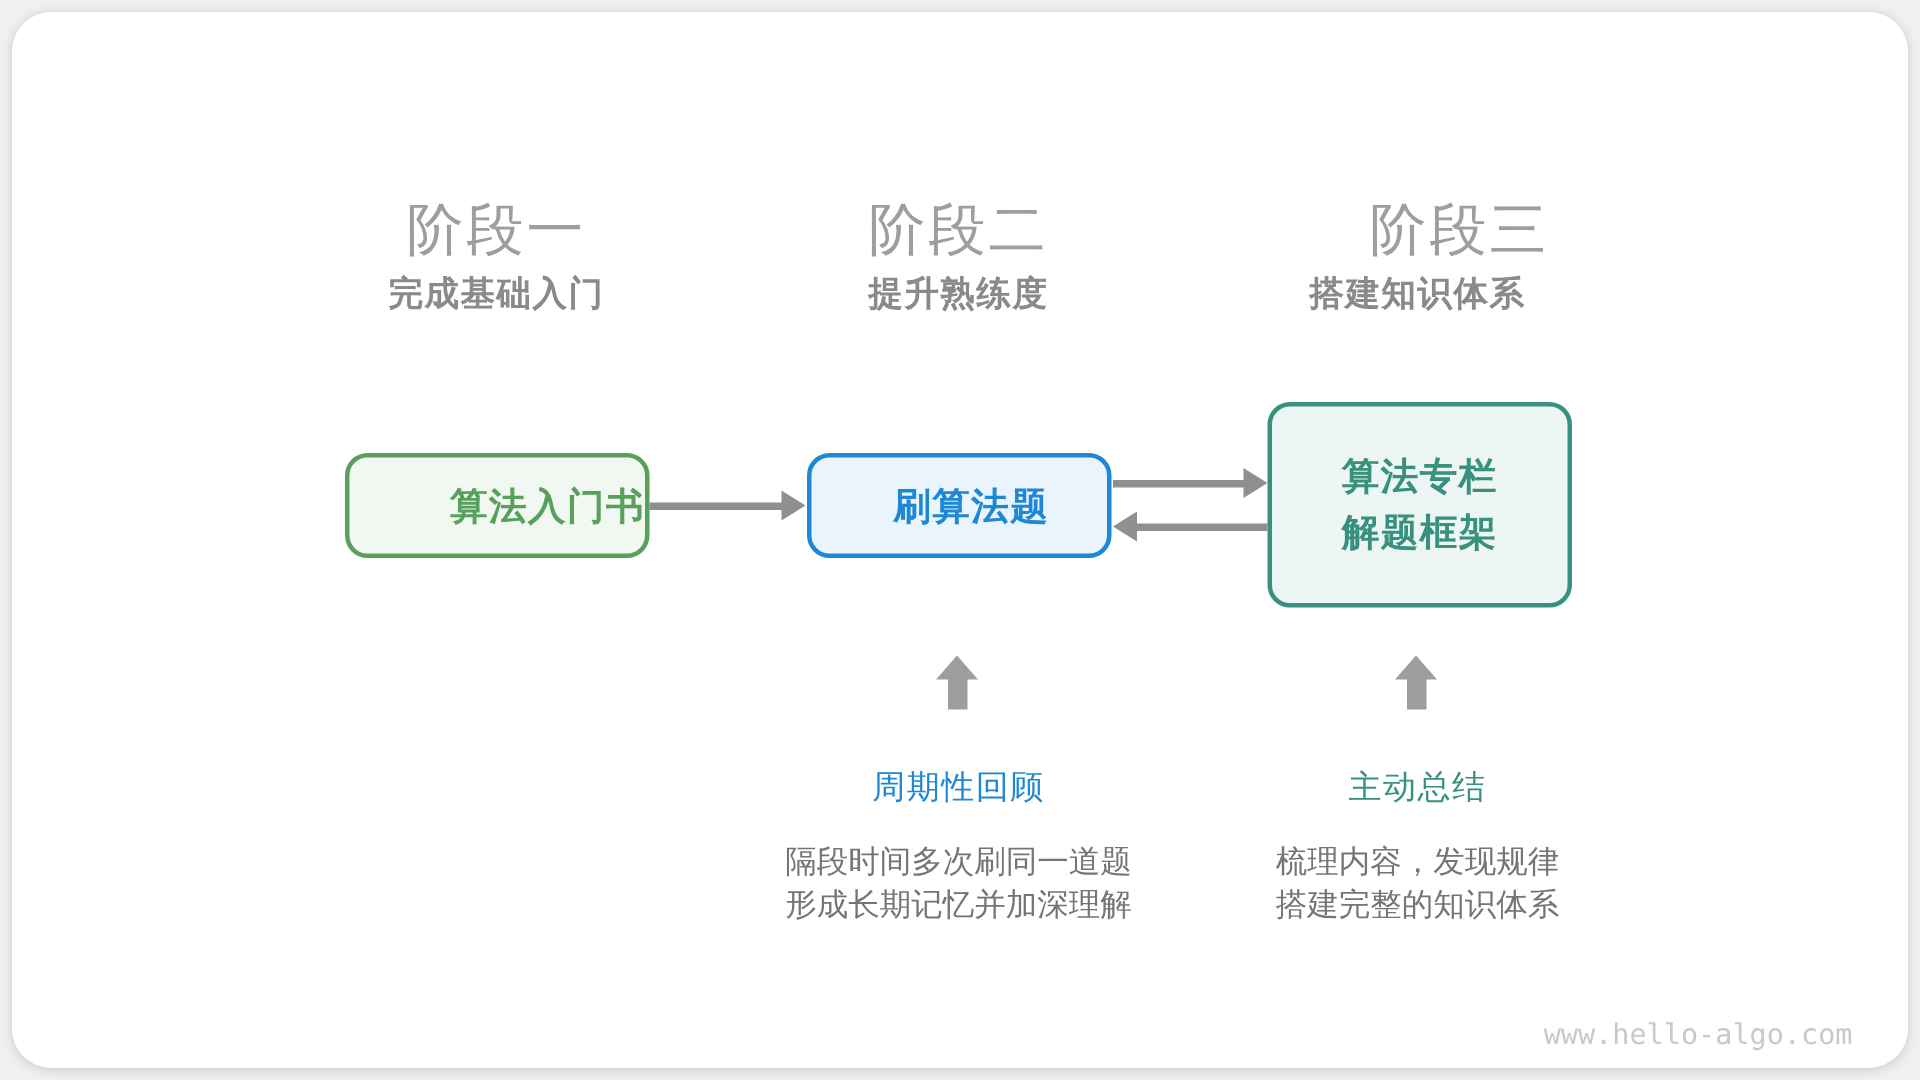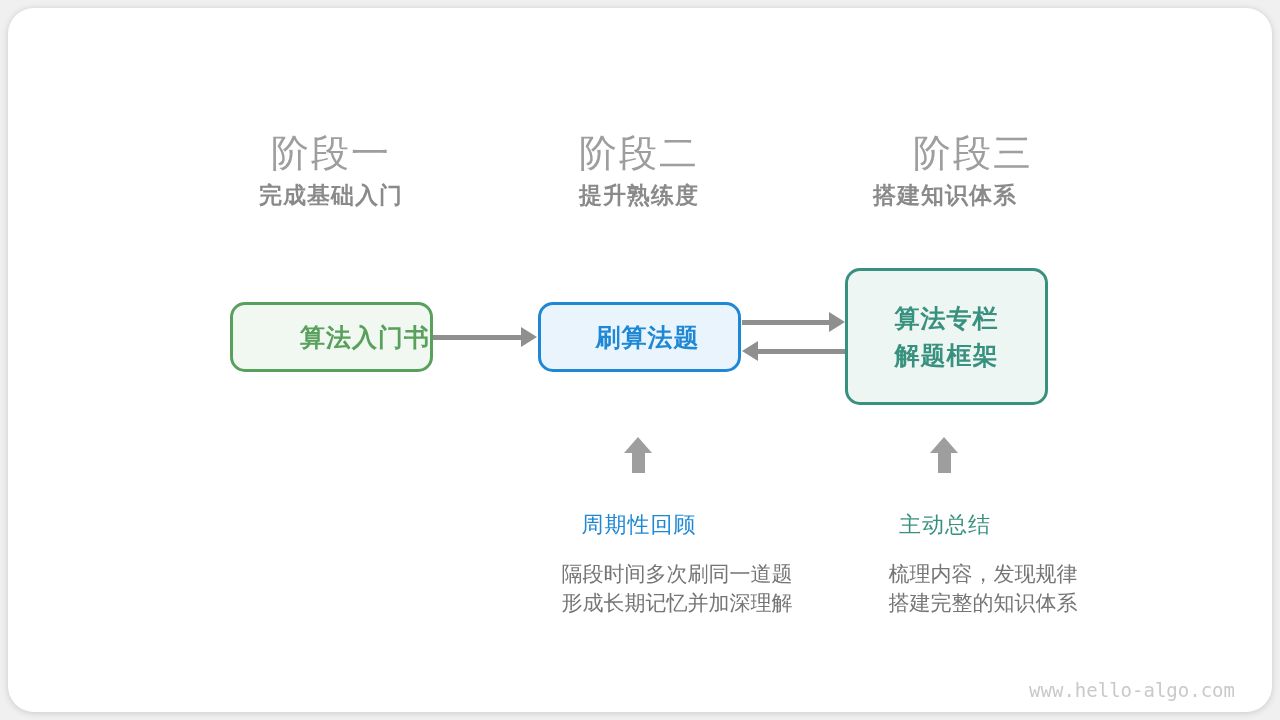--- a/index.html
+++ b/index.html
@@ -99,21 +99,20 @@
     white-space: nowrap;
     transform: translateX(-50%);
   }
   .callout-title.blue { color: var(--blue); }
   .callout-title.teal { color: var(--teal); }
   .callout-line {
     font-size: 21px;
     color: var(--body-text);
     white-space: nowrap;
     transform: translateX(-50%);
-    margin-left: 38px;
   }
 
   .watermark {
     font-family: "DejaVu Sans Mono", "Liberation Mono", monospace;
     font-size: 19px;
     color: var(--watermark);
     white-space: nowrap;
   }
 </style>
 </head>

